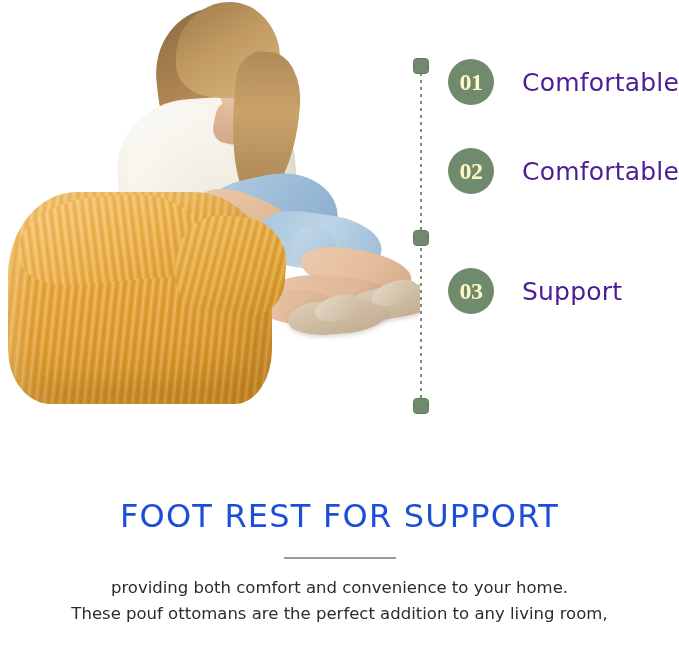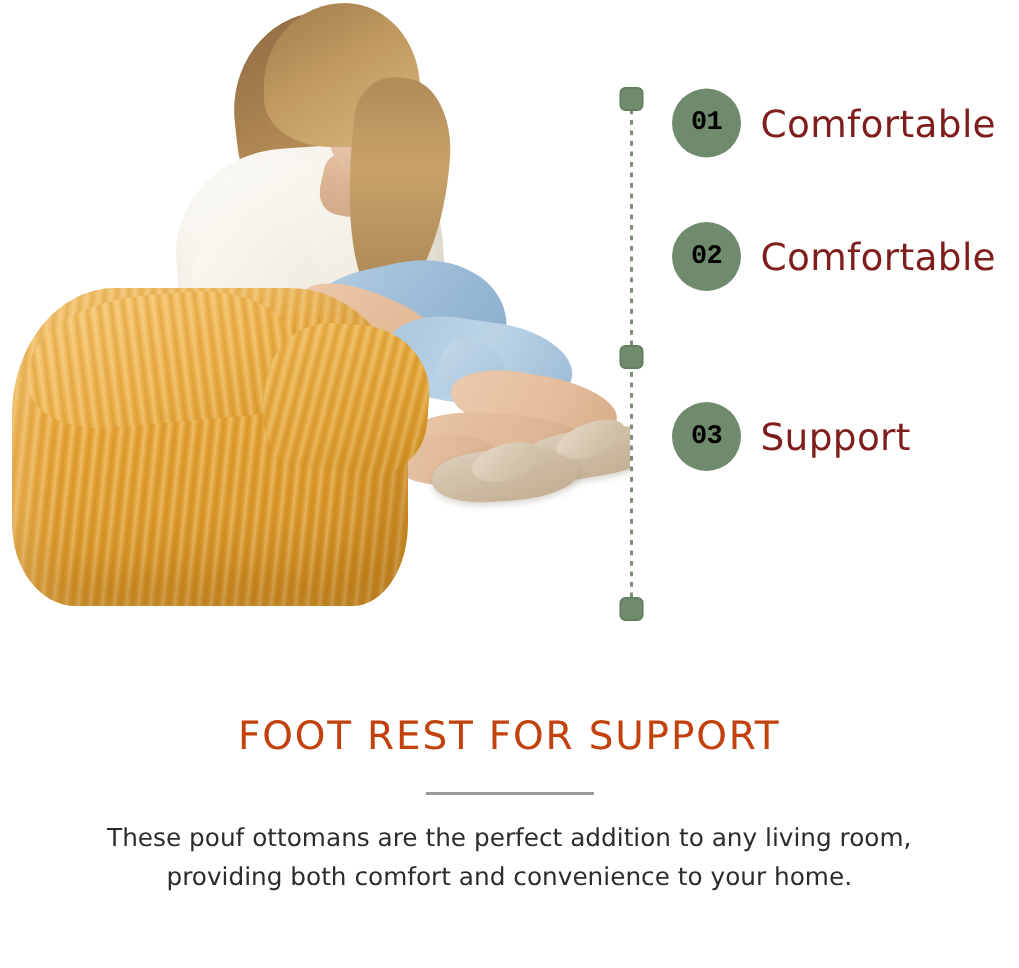--- a/index.html
+++ b/index.html
@@ -220,53 +220,53 @@
     display: flex;
     align-items: center;
     height: 46px;
   }
 
   .badge {
     width: 46px; height: 46px;
     flex: 0 0 46px;
     border-radius: 50%;
     background: #6f8a6c;
-    color: #000000;
+    color: #fef9c3;
     display: flex;
     align-items: center;
     justify-content: center;
-    font-size: 18px;
+    font-size: 24px;
     font-weight: 700;
     letter-spacing: -0.5px;
-    font-family: Liberation Mono, monospace;
+    font-family: Liberation Serif, serif;
   }
 
   .feature-label {
-    margin-left: 13px;
+    margin-left: 28px;
     font-size: 25px;
-    color: #7f1d1d;
+    color: #4c1d95;
     font-family: "DejaVu Sans", "Liberation Sans", sans-serif;
     letter-spacing: 0.2px;
     white-space: nowrap;
   }
 
   
   #bottom {
     position: absolute;
     left: 0; top: 462px;
     width: 679px; height: 183px;
     background: #ffffff;
     text-align: center;
   }
 
   #headline {
-    margin-top: 14px;
-    font-size: 26px;
+    margin-top: 35px;
+    font-size: 32px;
     letter-spacing: 1.2px;
-    color: #c2410c;
+    color: #1d4ed8;
     font-family: "DejaVu Sans", "Liberation Sans", sans-serif;
     font-weight: 400;
     white-space: nowrap;
   }
 
   #divider {
     width: 112px; height: 2px;
     background: #9a9a9a;
     margin: 22px auto 0 auto;
   }
@@ -338,18 +338,18 @@
         <div class="feature-label">Support</div>
       </div>
 
     </div>
   </div>
 
   <div id="bottom">
     <div id="headline">FOOT REST FOR SUPPORT</div>
     <div id="divider"></div>
     <div id="subcopy">
+      <div>providing both comfort and convenience to your home.</div>
       <div>These pouf ottomans are the perfect addition to any living room,</div>
-      <div>providing both comfort and convenience to your home.</div>
     </div>
   </div>
 
 </div>
 
 </body></html>

